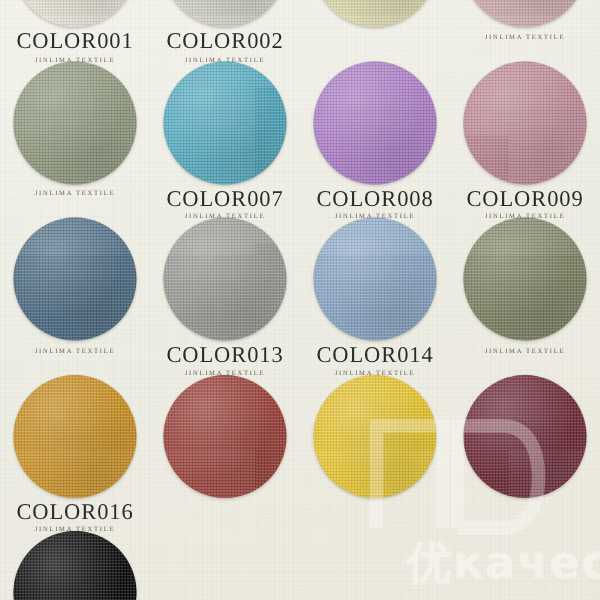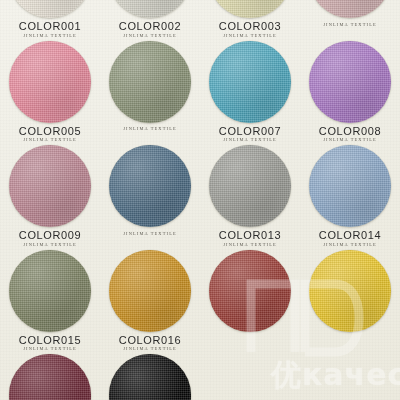--- a/index.html
+++ b/index.html
@@ -49,22 +49,22 @@
       radial-gradient(circle at 33% 27%, rgba(255,255,255,.22) 0%, rgba(255,255,255,0) 58%),
       radial-gradient(circle at 72% 82%, rgba(0,0,0,.12) 0%, rgba(0,0,0,0) 62%);
     mix-blend-mode:normal;
   }
   .label{
     margin-top:3px;
     text-align:center;
     line-height:1;
   }
   .code{
-    font-family:Liberation Sans, sans-serif;
-    font-size:11px;
+    font-family:Liberation Serif, serif;
+    font-size:15px;
     letter-spacing:.6px;
     color:#2b2b2b;
     white-space:nowrap;
     display:block;
   }
   .sub{
     font-family:"Liberation Serif", serif;
     font-size:4.4px;
     letter-spacing:1.15px;
     color:#5d5a52;
@@ -110,39 +110,28 @@
     </div>
     <div class="cell">
       <div class="swatch" style="background: rgb(217, 216, 205);"></div>
       <div class="label">
         <span class="code">COLOR002</span>
         <span class="sub">JINLIMA TEXTILE</span>
       </div>
     </div>
     <div class="cell">
       <div class="swatch" style="background: rgb(228, 224, 180);"></div>
-      <div class="label">
-        <span class="code">COLOR003</span>
-        <span class="sub">JINLIMA TEXTILE</span>
-      </div>
     </div>
     <div class="cell">
       <div class="swatch" style="background: rgb(213, 179, 180);"></div>
       <div class="label">
         <span class="sub">JINLIMA TEXTILE</span>
       </div>
     </div>
     <div class="cell">
-      <div class="swatch" style="background: rgb(229, 138, 156);"></div>
-      <div class="label">
-        <span class="code">COLOR005</span>
-        <span class="sub">JINLIMA TEXTILE</span>
-      </div>
-    </div>
-    <div class="cell">
       <div class="swatch" style="background: rgb(139, 148, 120);"></div>
       <div class="label">
         <span class="sub">JINLIMA TEXTILE</span>
       </div>
     </div>
     <div class="cell">
       <div class="swatch" style="background: rgb(79, 167, 189);"></div>
       <div class="label">
         <span class="code">COLOR007</span>
         <span class="sub">JINLIMA TEXTILE</span>
@@ -178,21 +167,20 @@
     <div class="cell">
       <div class="swatch" style="background: rgb(139, 167, 198);"></div>
       <div class="label">
         <span class="code">COLOR014</span>
         <span class="sub">JINLIMA TEXTILE</span>
       </div>
     </div>
     <div class="cell">
       <div class="swatch" style="background: rgb(125, 131, 100);"></div>
       <div class="label">
-        <span class="code">COLOR015</span>
         <span class="sub">JINLIMA TEXTILE</span>
       </div>
     </div>
     <div class="cell">
       <div class="swatch" style="background: rgb(201, 144, 34);"></div>
       <div class="label">
         <span class="code">COLOR016</span>
         <span class="sub">JINLIMA TEXTILE</span>
       </div>
     </div>

